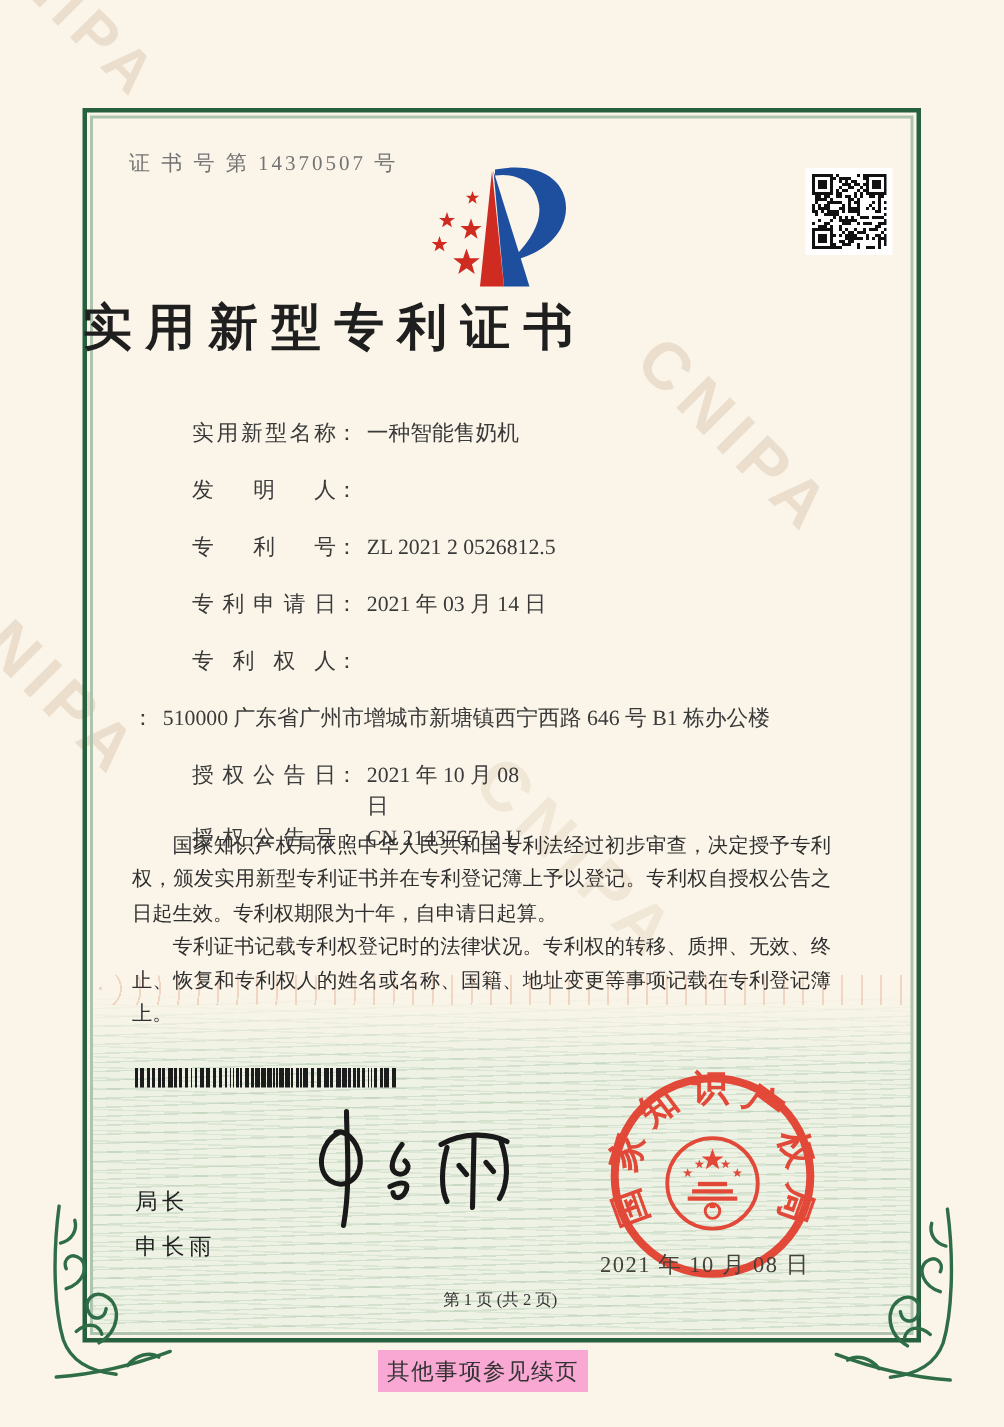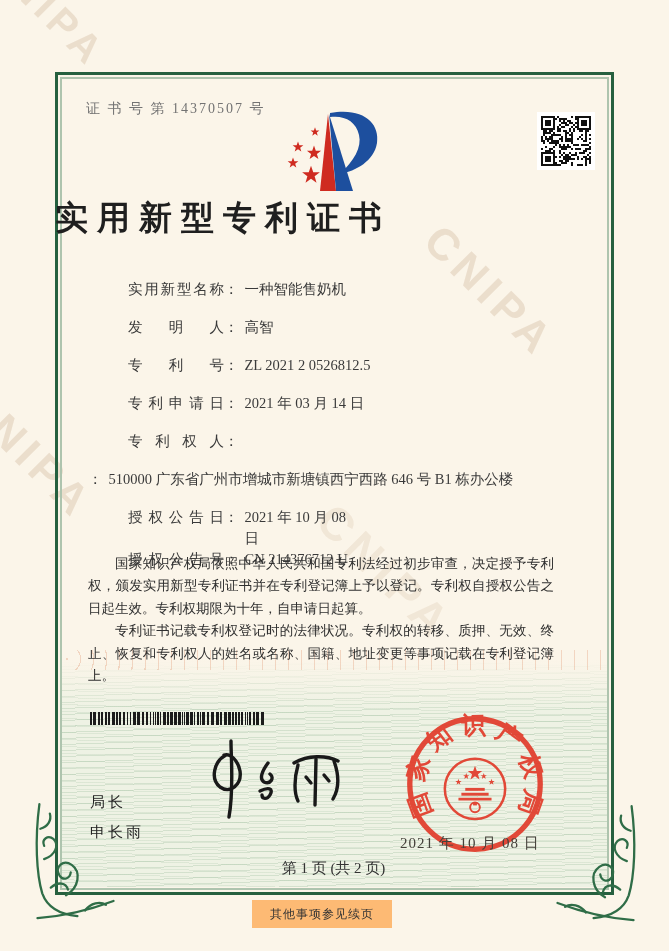--- a/index.html
+++ b/index.html
@@ -39,23 +39,23 @@
   .body-text{position:absolute;left:88px;top:553px;width:466px;font-size:13.5px;line-height:22.4px;
              color:#2f2f2f;text-align:justify;}
   .body-text p{margin:0;text-indent:2em;}
   .barcode{position:absolute;left:90px;top:712px;width:175px;height:13px;}
   .signer{position:absolute;left:90px;top:755px;font-family:"Liberation Sans","DejaVu Sans",sans-serif;
           font-size:15px;letter-spacing:3px;color:#222;line-height:30px;margin-top:32px;}
   .sig{position:absolute;left:196px;top:733px;}
   .seal{position:absolute;left:402px;top:711px;opacity:0.92;}
   .sealdate{position:absolute;left:400px;top:834px;width:170px;font-size:15px;color:#44403a;
             letter-spacing:1px;z-index:5;}
-  .pageno{position:absolute;left:55px;top:859px;width:557px;text-align:center;font-size:15px;color:#333;}
-  .tab{position:absolute;left:252px;top:900px;width:140px;height:28px;background:#fdba74;
-       display:flex;align-items:center;justify-content:center;font-size:12px;color:#333;letter-spacing:1px;}
+  .pageno{position:absolute;left:55px;top:859px;width:557px;text-align:center;font-size:11px;color:#333;}
+  .tab{position:absolute;left:252px;top:900px;width:140px;height:28px;background:#f9a8d4;
+       display:flex;align-items:center;justify-content:center;font-size:15px;color:#333;letter-spacing:1px;}
   .flourish{position:absolute;z-index:2;}
   .fl-left{left:28px;top:798px;}
   .fl-right{left:548px;top:800px;transform:scaleX(-1);}
 </style>
 </head>
 <body>
 
 <div class="page">
 
   <div class="wm wm1">CNIPA</div>
@@ -331,21 +331,20 @@
 
   <div class="fields">
     <div class="frow">
       <span class="flabel">实用新型名称</span>
         <span>：</span>
       <span class="fval">一种智能售奶机</span>
     </div>
     <div class="frow">
       <span class="flabel">发明人</span>
         <span>：</span>
-      <span class="fval">高智</span>
     </div>
     <div class="frow">
       <span class="flabel">专利号</span>
         <span>：</span>
       <span class="fval">ZL 2021 2 0526812.5</span>
     </div>
     <div class="frow">
       <span class="flabel">专利申请日</span>
         <span>：</span>
       <span class="fval">2021 年 03 月 14 日</span>

